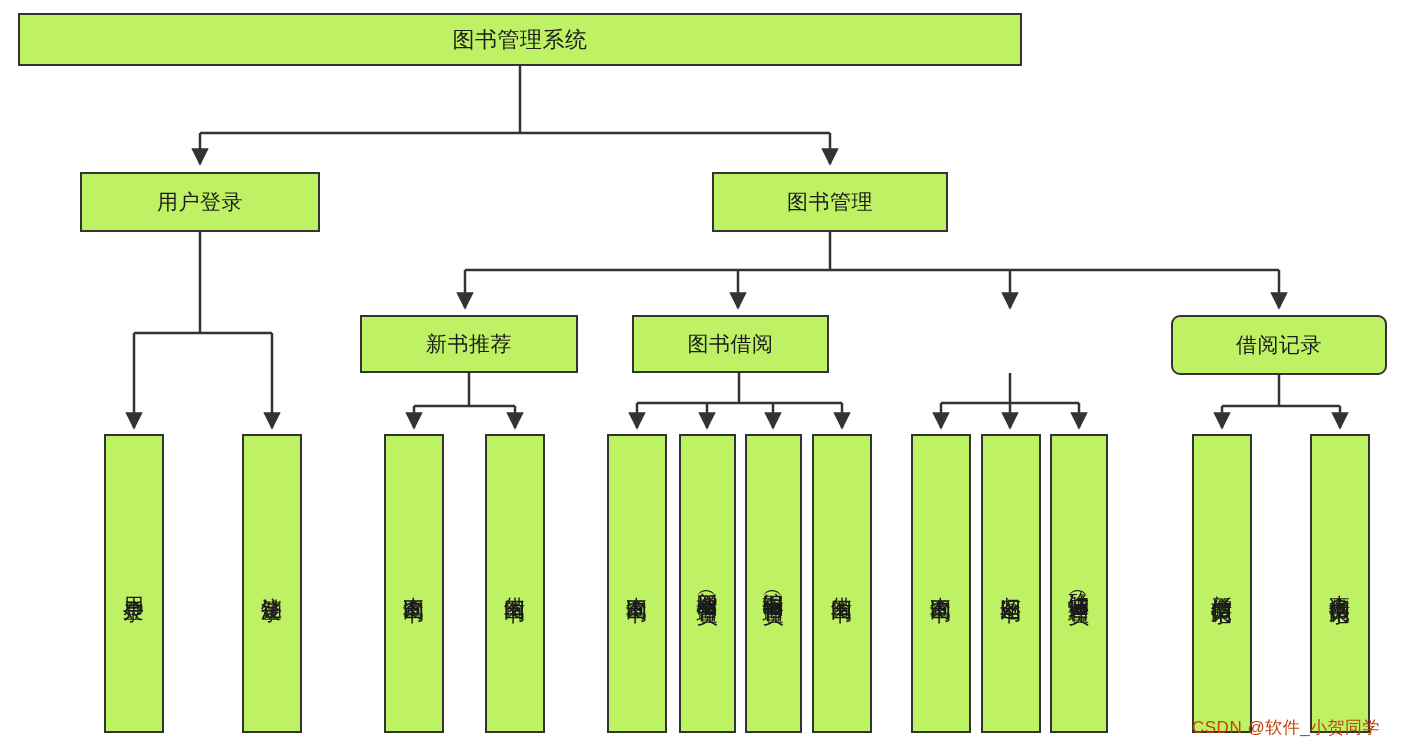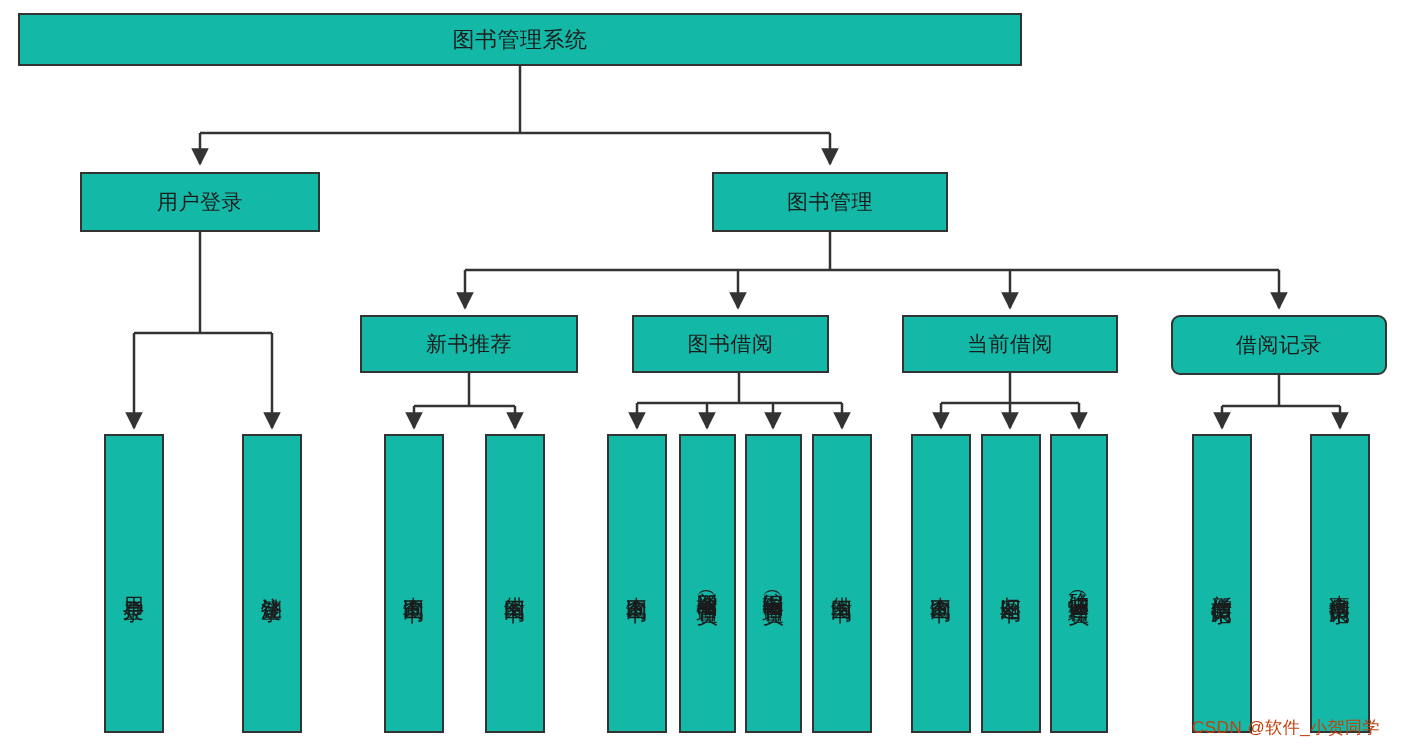--- a/index.html
+++ b/index.html
@@ -21,21 +21,21 @@
     position: absolute;
     left: 0;
     top: 0;
     width: 1405px;
     height: 747px;
     pointer-events: none;
   }
   .node {
     position: absolute;
     box-sizing: border-box;
-    background: #14b8a6;
+    background: #bef264;
     border: 2.5px solid #333333;
     display: flex;
     align-items: center;
     justify-content: center;
     color: #1b1b1b;
   }
   .node .label {
     display: block;
     text-align: center;
     line-height: 1.18;
@@ -129,23 +129,20 @@
   </div>
 
   <div class="node horizontal" style="left:712px; top:172px; width:236px; height:60px;">
     <span class="label">图书管理</span>
   </div>
 
   <div class="node horizontal" style="left:632px; top:315px; width:197px; height:58px;">
     <span class="label">图书借阅</span>
   </div>
 
-  <div class="node horizontal" style="left:902px; top:315px; width:216px; height:58px;">
-    <span class="label">当前借阅</span>
-  </div>
 
   <div class="node horizontal" style="left:1171px; top:315px; width:216px; height:60px;border-radius:9px;">
     <span class="label">借阅记录</span>
   </div>
 
   <div class="node vertical" style="left:104px; top:434px; width:60px; height:299px;">
     <span class="label">用户登录</span>
   </div>
 
   <div class="node vertical" style="left:242px; top:434px; width:60px; height:299px;">

